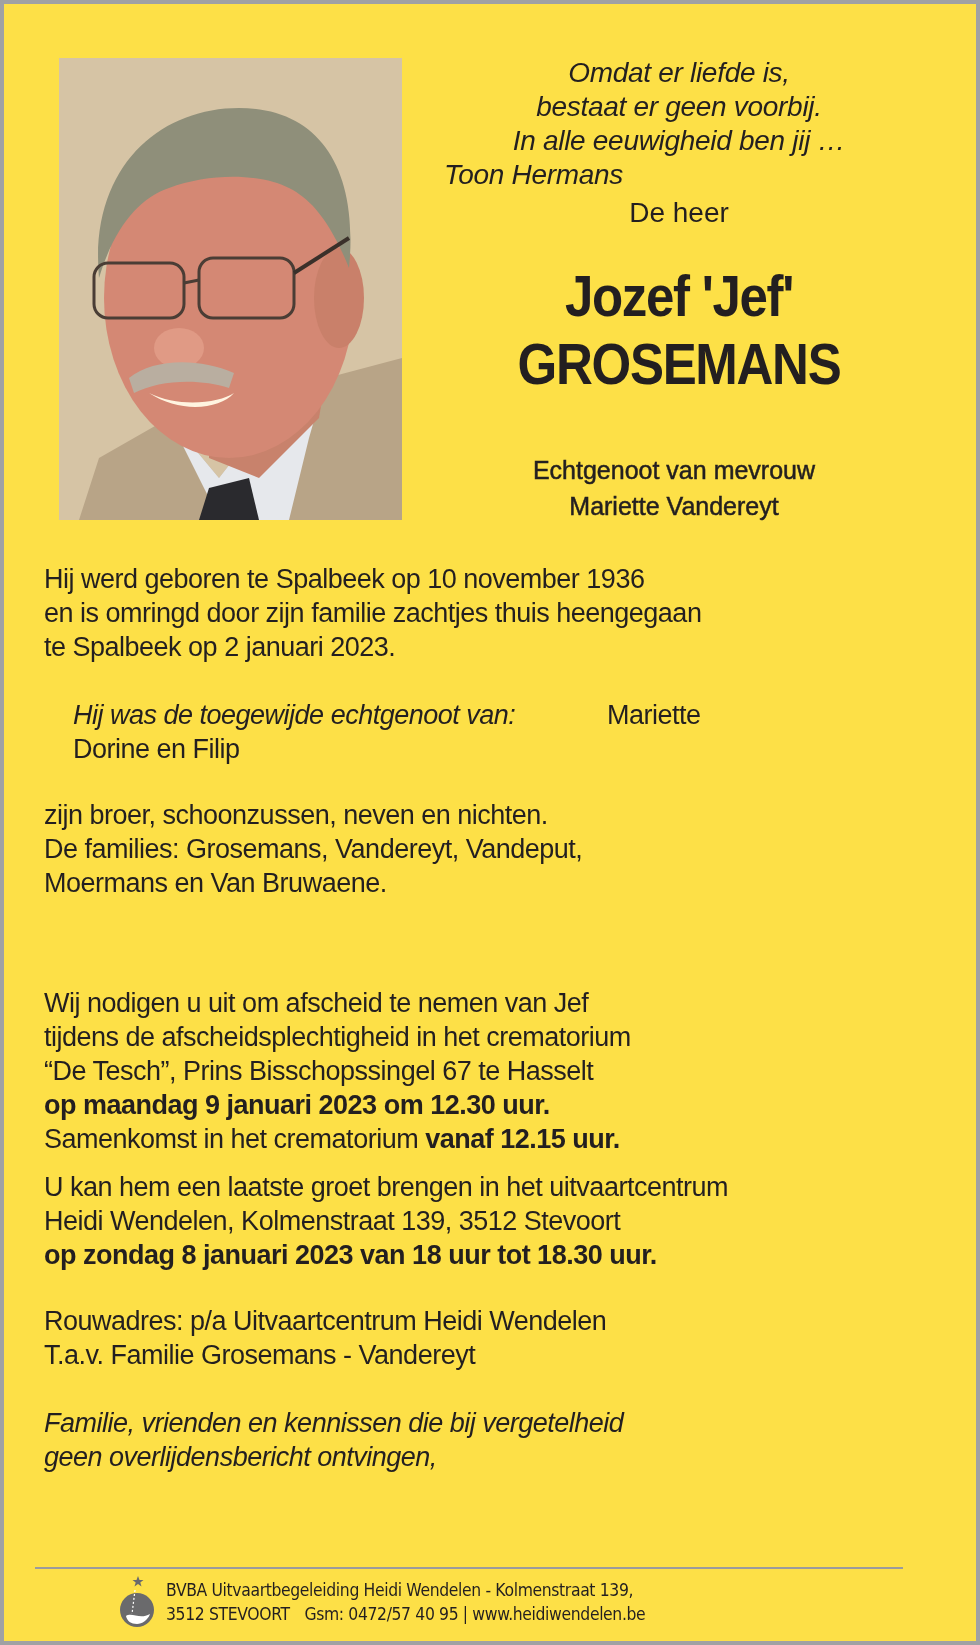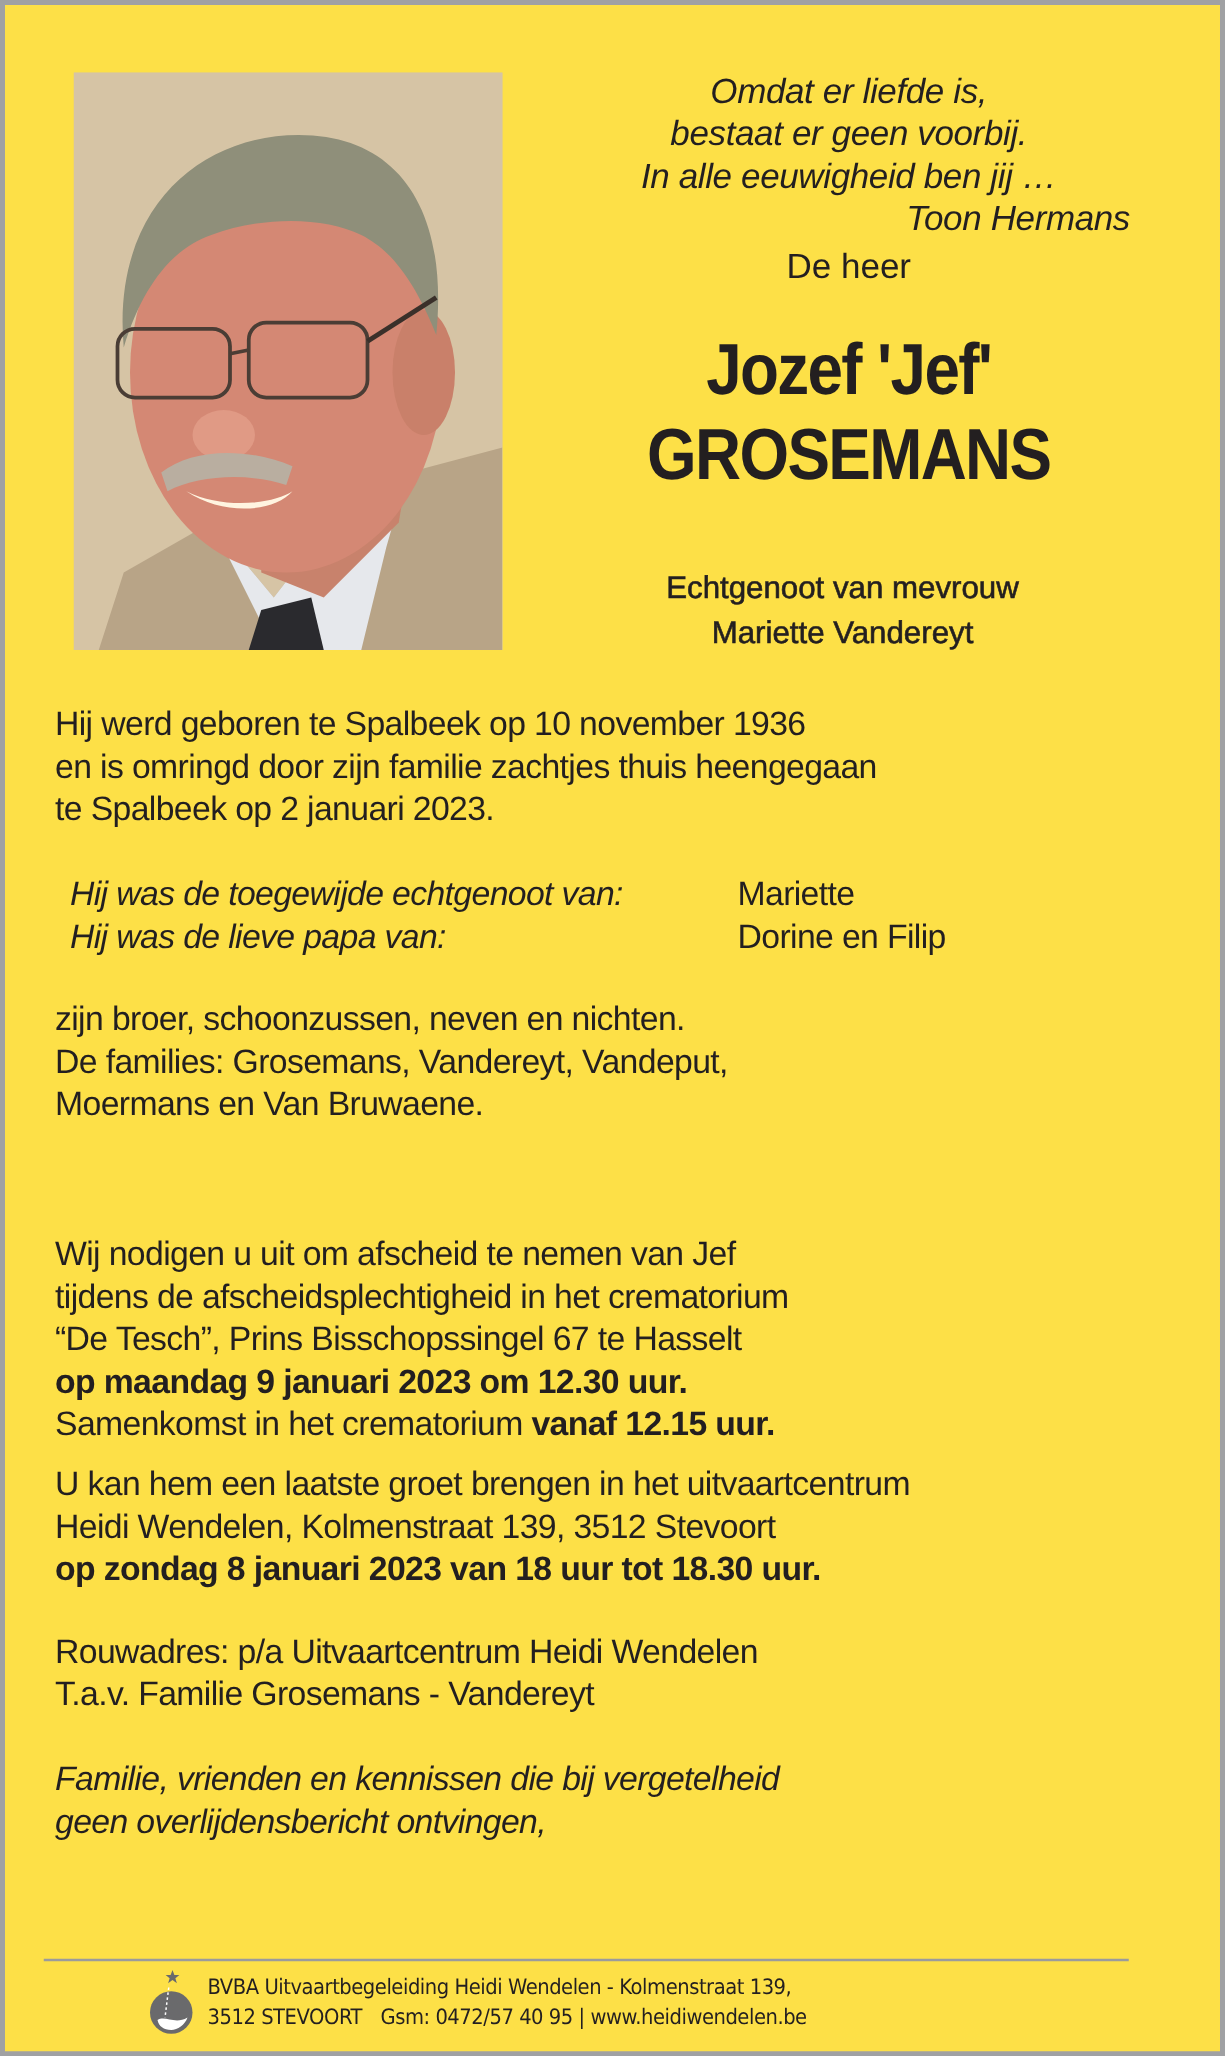--- a/index.html
+++ b/index.html
@@ -29,21 +29,21 @@
   .quote {
     position: absolute;
     left: 440px; top: 52px;
     width: 470px;
     text-align: center;
     font-style: italic;
     font-size: 28px;
     line-height: 34px;
     letter-spacing: -0.3px;
   }
-  .quote .author { text-align: right; padding-right: 10px; }
+  .quote .author { text-align: left; padding-right: 10px; }
   .salutation {
     position: absolute;
     left: 440px; top: 192px;
     width: 470px;
     text-align: center;
     font-size: 28px;
     line-height: 34px;
   }
   .name {
     position: absolute;
@@ -79,21 +79,21 @@
   .block .bold { font-weight: bold; }
   .b-birth { top: 558px; }
   .relations {
     position: absolute;
     left: 52px; top: 694px;
     width: 860px;
     font-size: 27px;
     line-height: 34px;
     letter-spacing: -0.5px;
   }
-  .rel-row { display: flex; }
+  .rel-row { display: flex; margin-left: 17px; }
   .rel-label { width: 534px; font-style: italic; }
   .rel-value { }
   .b-share { top: 794px; }
   .b-invite { top: 982px; }
   .b-visit { top: 1166px; }
   .b-address { top: 1300px; }
   .b-note { top: 1402px; font-style: italic; }
 
   .divider {
     position: absolute;
@@ -181,21 +181,20 @@
     <div>en is omringd door zijn familie zachtjes thuis heengegaan</div>
     <div>te Spalbeek op 2 januari 2023.</div>
   </div>
 
   <div class="relations">
     <div class="rel-row">
       <span class="rel-label">Hij was de toegewijde echtgenoot van:</span>
       <span class="rel-value">Mariette</span>
     </div>
     <div class="rel-row">
-      <span class="rel-label">Hij was de lieve papa van:</span>
       <span class="rel-value">Dorine en Filip</span>
     </div>
   </div>
 
   <div class="block b-share">
     <div>zijn broer, schoonzussen, neven en nichten.</div>
     <div>De families: Grosemans, Vandereyt, Vandeput,</div>
     <div>Moermans en Van Bruwaene.</div>
   </div>
 

